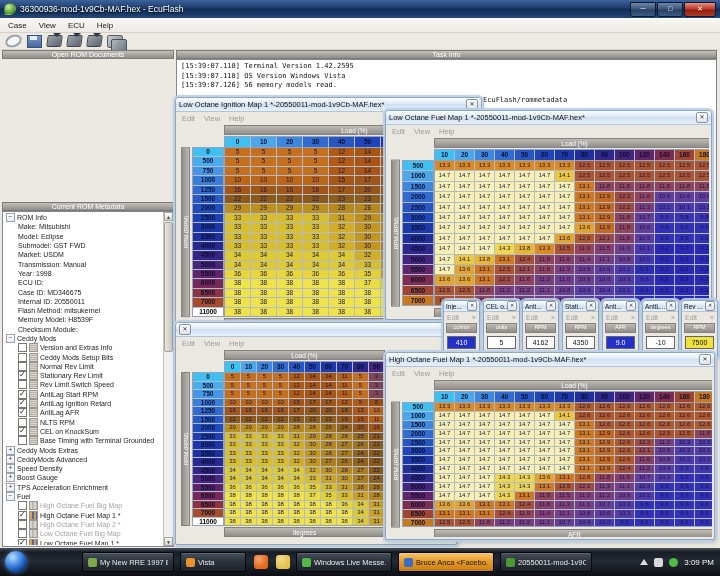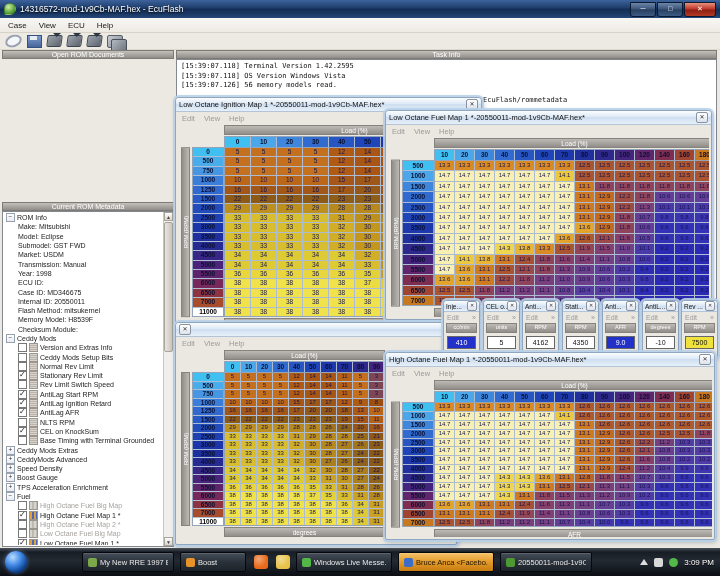--- a/index.html
+++ b/index.html
@@ -86,21 +86,21 @@
   #tray .tico{width:9px;height:9px;}
   #clock{font-size:8px;color:#fff;text-shadow:0 1px 1px #000;}
 </style>
 </head>
 <body>
 
 <div id="screen">
 
   <div id="titlebar">
     <span class="appico"></span>
-    <span id="apptitle">14316572-mod-1v9Cb-MAF.hex - EcuFlash</span>
+    <span id="apptitle">36300936-mod-1v9Cb-MAF.hex - EcuFlash</span>
     <span class="wbtn">─</span>
     <span class="wbtn">□</span>
     <span class="wbtn close">✕</span>
   </div>
 
   <div id="menubar">
       <span>Case</span>
       <span>View</span>
       <span>ECU</span>
       <span>Help</span>
@@ -1330,21 +1330,21 @@
 
   <div id="taskbar">
     <div id="orb"></div>
     <div id="tkbuttons" style="display:flex;align-items:center;margin-left:76px;">
         <div class="tkbtn" style="width: 92px;">
           <span class="tkico" style="background: rgb(122, 168, 74);"></span>
           <span>My New RRE 1997 Ec...</span>
         </div>
         <div class="tkbtn" style="width: 66px;">
           <span class="tkico" style="background: rgb(232, 146, 42);"></span>
-          <span>Boost</span>
+          <span>Vista</span>
         </div>
         <span class="qlico" style="background: radial-gradient(circle at 35% 30%, rgba(255, 255, 255, 0.4), transparent 60%), rgb(232, 106, 26);"></span>
         <span class="qlico" style="background: radial-gradient(circle at 35% 30%, rgba(255, 255, 255, 0.4), transparent 60%), rgb(232, 195, 74);"></span>
         <div class="tkbtn" style="width: 96px;">
           <span class="tkico" style="background: rgb(82, 184, 72);"></span>
           <span>Windows Live Messe...</span>
         </div>
         <div class="tkbtn attn" style="width: 96px;">
           <span class="tkico" style="background: rgb(58, 108, 200);"></span>
           <span>Bruce Anca &lt;Facebo...</span>

